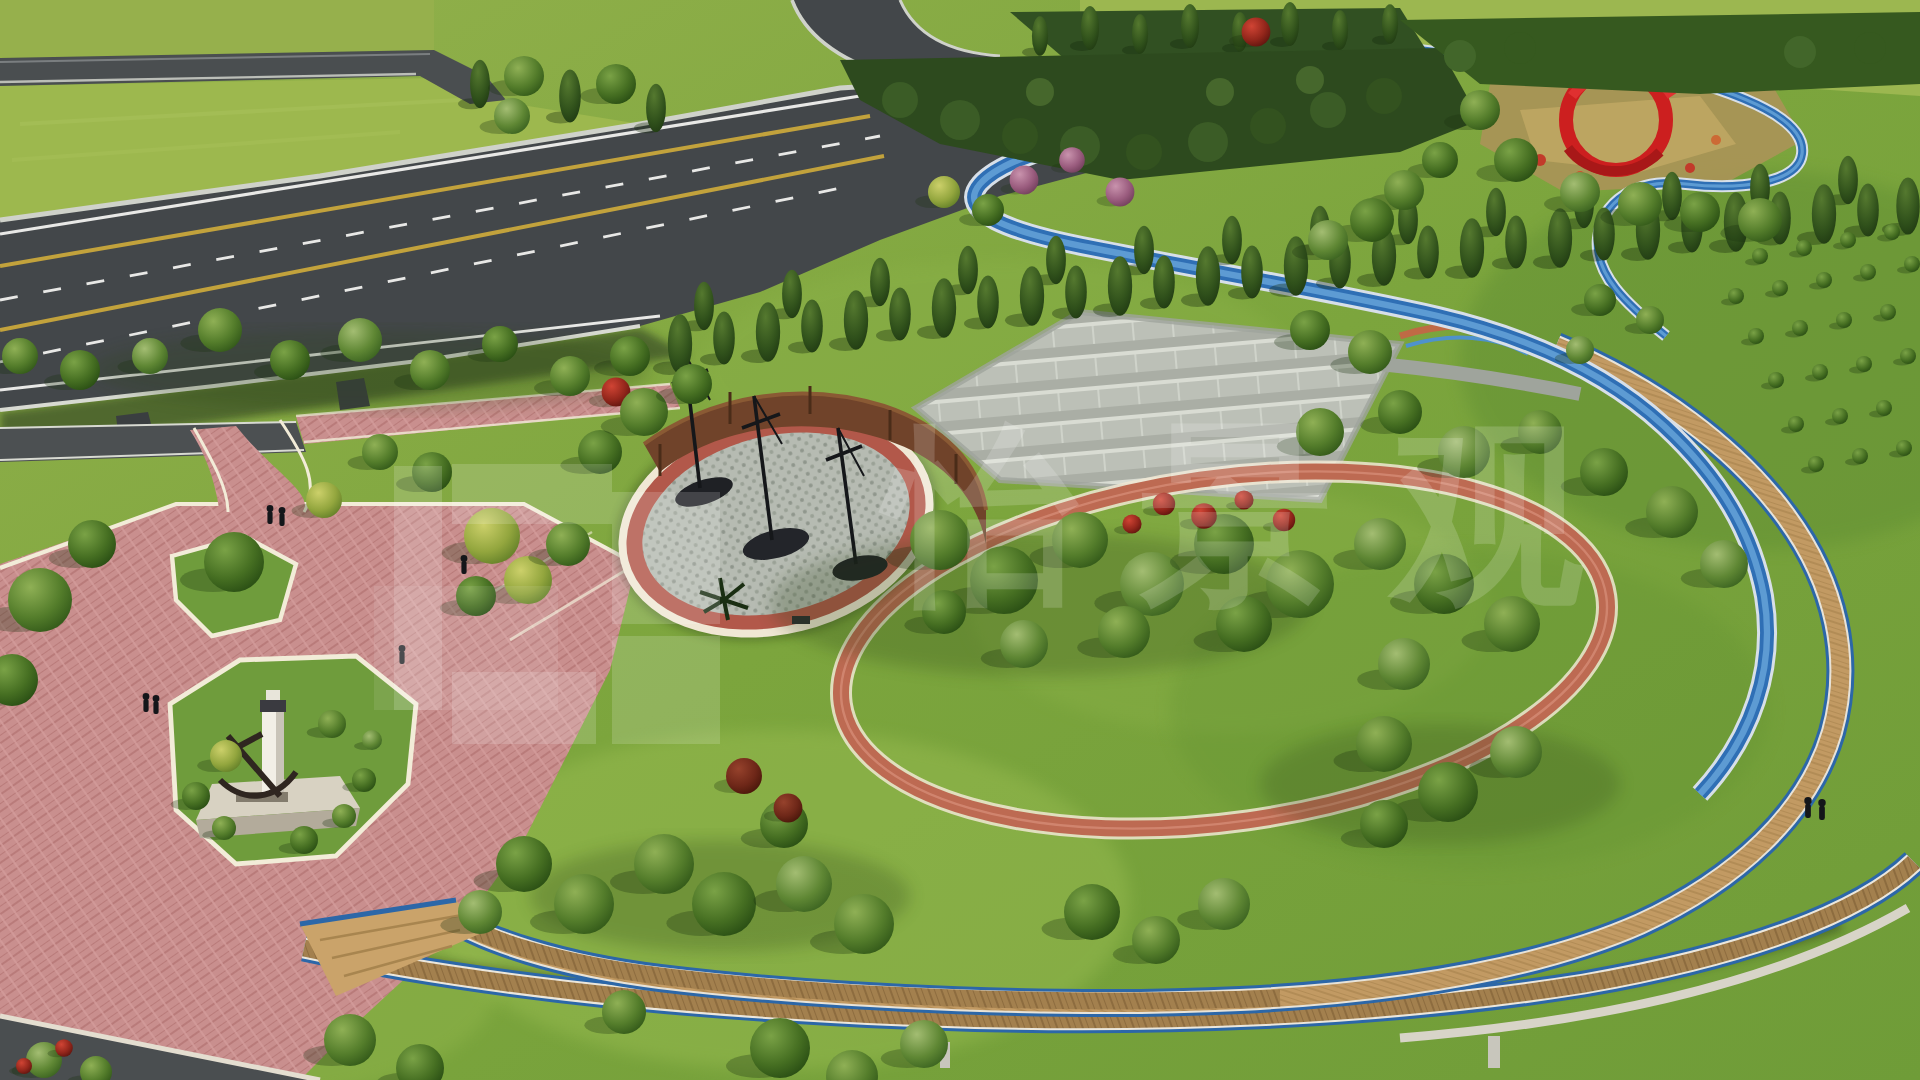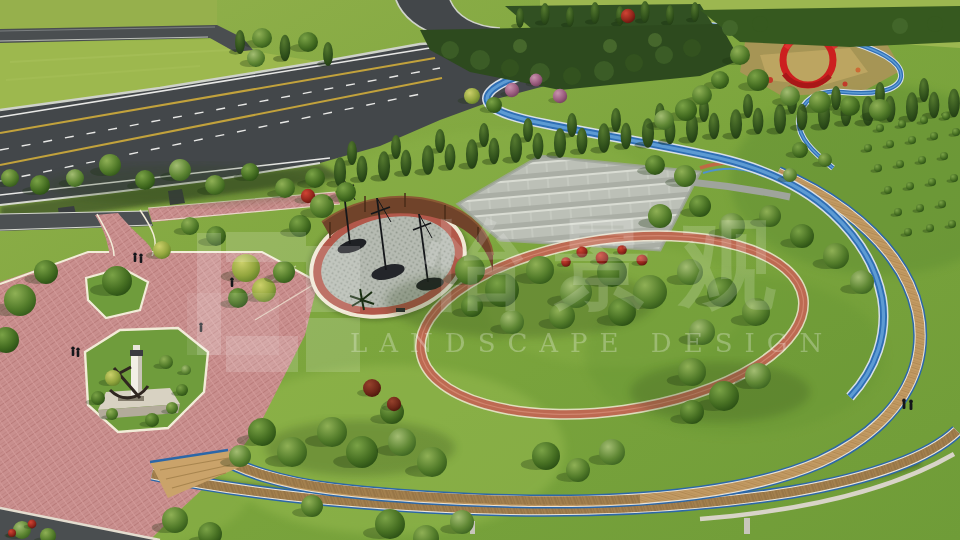--- a/index.html
+++ b/index.html
@@ -2,22 +2,22 @@
 <html><head>
 <meta charset="utf-8">
 <style>
   html,body{margin:0;padding:0;background:#222;}
   .stage{position:relative;width:960px;height:540px;overflow:hidden;
          font-family:"Liberation Sans",sans-serif;}
   .stage svg{position:absolute;left:0;top:0;}
   
   .wm{position:absolute;left:0;top:0;width:100%;height:100%;pointer-events:none;}
   .wm-block{position:absolute;background:rgba(255,255,255,.16);}
-  .wm-cn{position:absolute;left:428px;top:216px;
-         font-family:Liberation Serif, serif;
+  .wm-cn{position:absolute;left:444px;top:216px;
+         font-family:Liberation Mono, monospace;
          font-size:96px;line-height:1.05;letter-spacing:30px;font-weight:bold;
          color:rgba(255,255,255,.17);white-space:nowrap;}
   .wm-en{position:absolute;left:350px;top:328px;
          font-family:"DejaVu Serif","Liberation Serif",serif;
          font-size:26px;letter-spacing:12px;
          color:rgba(255,255,255,.28);white-space:nowrap;}
 </style>
 </head>
 <body>
 
@@ -576,15 +576,14 @@
 </svg>
 
 <div class="wm">
   <div class="wm-block" style="left:197px;top:233px;width:24px;height:122px;"></div>
   <div class="wm-block" style="left:226px;top:232px;width:80px;height:30px;"></div>
   <div class="wm-block" style="left:306px;top:246px;width:54px;height:66px;"></div>
   <div class="wm-block" style="left:306px;top:318px;width:54px;height:54px;"></div>
   <div class="wm-block" style="left:226px;top:336px;width:72px;height:36px;"></div>
   <div class="wm-block" style="left:187px;top:293px;width:92px;height:62px;background:rgba(255,255,255,.09);"></div>
   <div class="wm-cn">怡景观</div>
-  <div class="wm-en">LANDSCAPE DESIGN</div>
 </div>
 </div>
 
 </body></html>

